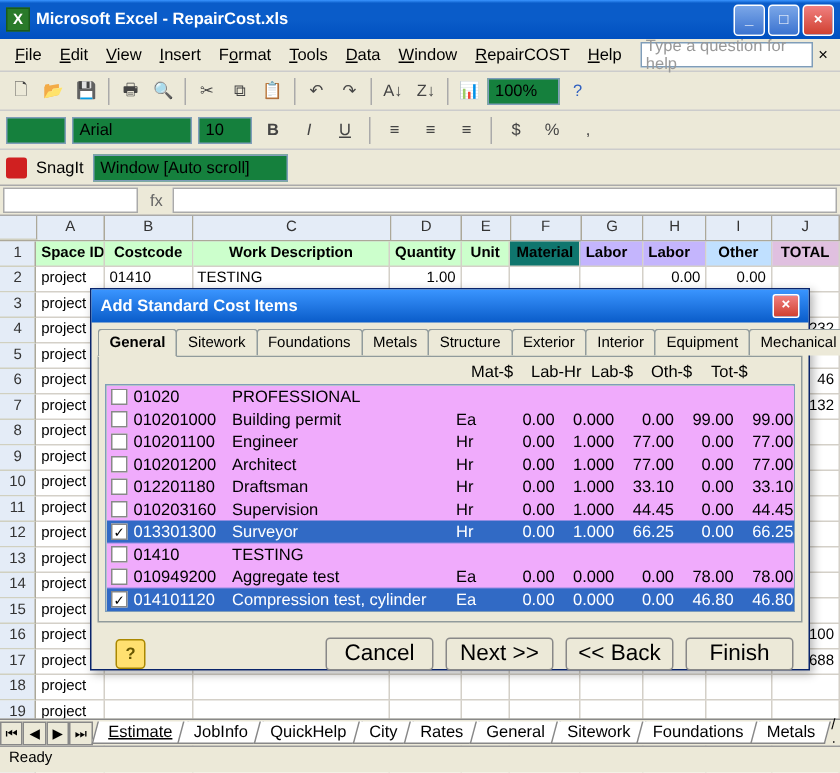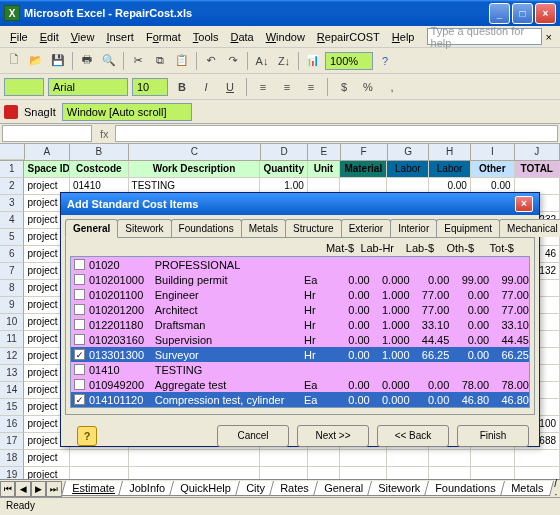--- a/index.html
+++ b/index.html
@@ -12,58 +12,58 @@
 .winbtn.min,.winbtn.max{background:linear-gradient(#7ba7e8,#3b73d0)}
 .winbtn.close{background:linear-gradient(#f08080,#d04030)}
 .menubar{height:22px;background:#ece9d8;display:flex;align-items:center;padding:0 4px;border-bottom:1px solid #ccc}
 .menubar span{padding:2px 6px}
 .menubar span u{text-decoration:underline}
 .qbox{margin-left:auto;border:1px solid #7f9db9;background:#fff;width:115px;height:17px;padding:0 3px;color:#999;display:flex;align-items:center}
 .toolbar{height:26px;background:#ece9d8;display:flex;align-items:center;padding:0 4px;gap:2px;border-bottom:1px solid #ccc}
 .tbtn{width:20px;height:20px;display:flex;align-items:center;justify-content:center;color:#444}
 .tsep{width:1px;height:18px;background:#aaa;margin:0 2px}
 .toolbar2{height:26px;background:#ece9d8;display:flex;align-items:center;padding:0 4px;gap:4px;border-bottom:1px solid #ccc}
-.fontbox{border:1px solid #7f9db9;background:#bef264;height:18px;padding:0 4px;display:flex;align-items:center}
+.fontbox{border:1px solid #7f9db9;background:#15803d;height:18px;padding:0 4px;display:flex;align-items:center}
 .snagbar{height:24px;background:#ece9d8;display:flex;align-items:center;padding:0 4px;gap:6px;border-bottom:1px solid #aaa}
 .snagbar .red{width:14px;height:14px;background:#d02020;border-radius:2px}
 .formulabar{height:20px;background:#ece9d8;display:flex;align-items:center;border-bottom:1px solid #aaa}
 .namebox{width:90px;border:1px solid #aaa;background:#fff;height:17px;margin:0 2px;padding:0 4px;display:flex;align-items:center}
 .fxlabel{padding:0 6px;color:#666}
 .fxinput{flex:1;border:1px solid #aaa;background:#fff;height:17px;margin-right:2px}
 .grid{background:#fff;position:relative}
 .hdrrow{display:flex;height:17px;background:#e4ecf7;border-bottom:1px solid #aca899}
 .rownum{width:26px;background:#e4ecf7;border-right:1px solid #aca899;border-bottom:1px solid #d0d0c0;text-align:center;font-size:10px;line-height:16px;color:#333}
 .colhdr{background:#e4ecf7;border-right:1px solid #aca899;text-align:center;font-size:10px;line-height:16px;color:#333}
 .row{display:flex;height:17px}
 .cell{border-right:1px solid #d4d0c8;border-bottom:1px solid #d4d0c8;padding:0 3px;font-size:10px;line-height:16px;overflow:hidden;white-space:nowrap}
 .sh{background:#ccffcc;font-weight:bold;text-align:center}
 .shm{background:#0f766e;font-weight:bold;text-align:center}
-.shl{background:#0369a1;font-weight:normal;text-align:center}
+.shl{background:#c4b5fd;font-weight:bold;text-align:left}
 .sho{background:#c0e0ff;font-weight:bold;text-align:center}
 .sht{background:#e0c0e0;font-weight:bold;text-align:center}
 .wA{width:48px}.wB{width:62px}.wC{width:140px}.wD{width:50px}.wE{width:34px}.wF{width:50px}.wG{width:44px}.wH{width:44px}.wI{width:46px}.wJ{width:48px}
 .dialog{position:absolute;left:60px;top:192px;width:480px;height:255px;border:1px solid #0a246a;background:#ece9d8;box-shadow:2px 2px 6px rgba(0,0,0,0.3)}
 .dtitle{height:22px;background:linear-gradient(to bottom,#3a95ff,#0a5cc9);color:#fff;font-weight:bold;display:flex;align-items:center;padding:0 6px}
 .dtitle .dclose{margin-left:auto;width:18px;height:16px;background:linear-gradient(#f08080,#d04030);border:1px solid #fff;border-radius:2px;text-align:center;line-height:13px;font-size:10px}
 .tabs{display:flex;padding:4px 4px 0;gap:0}
 .tab{padding:3px 7px;background:#ece9d8;border:1px solid #919b9c;border-bottom:none;border-radius:3px 3px 0 0;font-size:10px;position:relative;margin-right:-1px}
 .tab.active{background:#ece9d8;z-index:2;font-weight:bold;border-bottom:1px solid #ece9d8;margin-bottom:-1px}
 .tabbody{margin:0 4px 4px;border:1px solid #919b9c;background:#ece9d8;height:178px;padding:4px}
 .listhdr{display:flex;font-size:10px;padding:0 0 2px}
-.listhdr span{text-align:right}
+.listhdr span{}
 .listwrap{border:1px solid #7f9db9;background:#f0abfc;height:152px;overflow-y:scroll}
 .lrow{display:flex;align-items:center;height:15px;font-size:10px;padding-left:3px}
 .lrow.sel{background:#316ac5;color:#fff}
 .chk{width:11px;height:11px;border:1px solid #888;background:#fff;margin-right:4px;display:flex;align-items:center;justify-content:center;font-size:9px;color:#000;flex-shrink:0}
 .lrow .code{width:66px}
 .lrow .desc{width:150px}
 .lrow .u{width:26px}
 .lrow .n{width:40px;text-align:right}
 .dbtns{display:flex;gap:8px;justify-content:flex-end;padding:6px 10px;align-items:center}
-.dbtn{width:72px;height:22px;border:1px solid #888;background:#ece9d8;text-align:center;line-height:20px;border-radius:3px;font-size:10px}
+.dbtn{width:72px;height:22px;border:1px solid #888;background:#ece9d8;text-align:center;line-height:20px;border-radius:3px;font-size:15px}
 .help{width:20px;height:20px;background:#ffe070;border:1px solid #aa8800;border-radius:3px;text-align:center;line-height:18px;font-weight:bold;color:#665500;margin-right:auto;margin-left:6px}
 .sheettabs{position:absolute;bottom:18px;left:0;right:0;height:18px;background:#ece9d8;display:flex;align-items:center;border-top:1px solid #888}
 .navbtn{width:16px;height:16px;border:1px solid #888;background:#ece9d8;text-align:center;font-size:9px;line-height:14px}
 .stab{padding:1px 8px;background:#fff;border:1px solid #888;border-top:none;font-size:10px;transform:skewX(-15deg);margin-left:-3px}
 .stab span{display:inline-block;transform:skewX(15deg)}
 .statusbar{position:absolute;bottom:0;left:0;right:0;height:18px;background:#ece9d8;border-top:1px solid #999;padding:2px 6px;font-size:10px}
 .num{text-align:right}
 </style>
 </head>
 <body>

